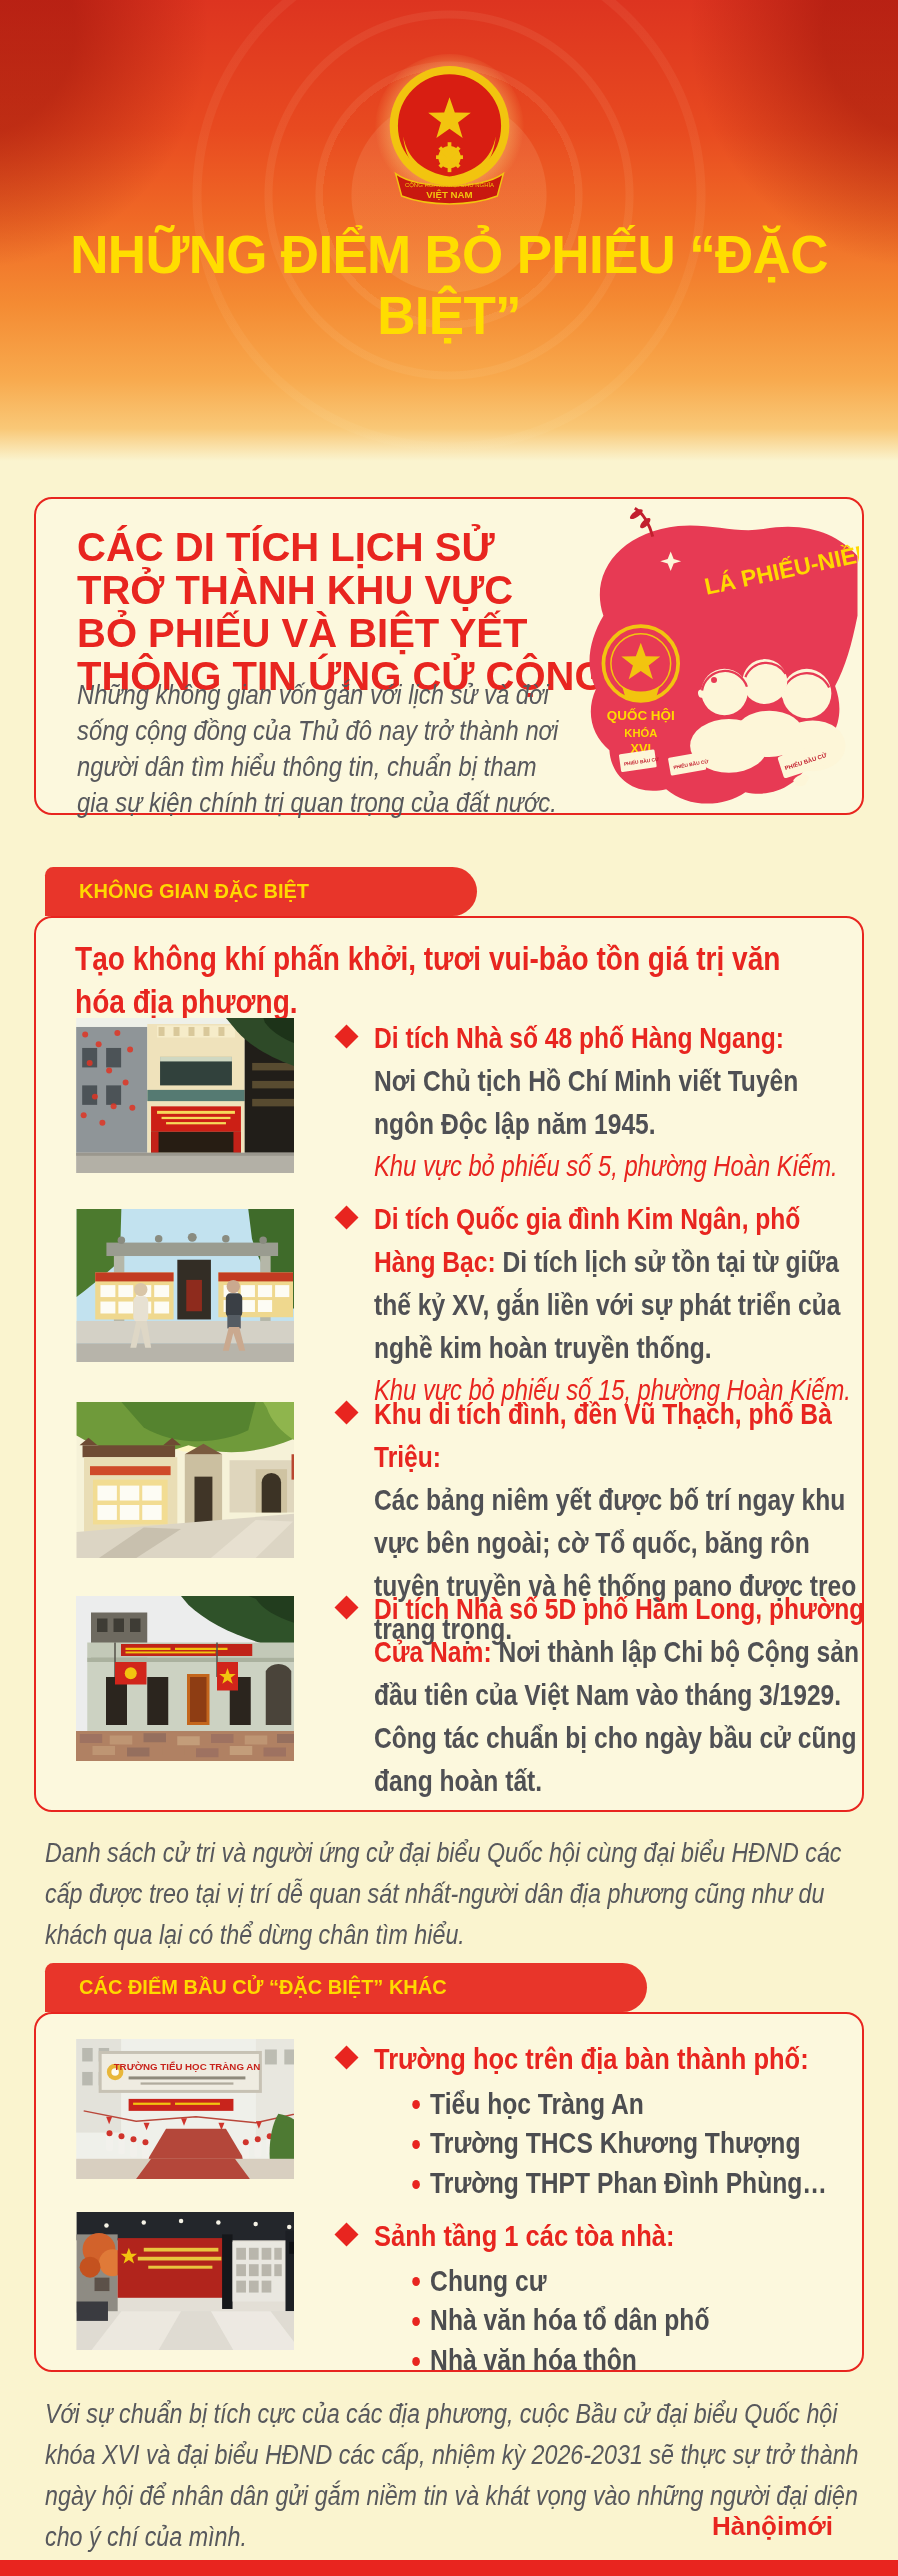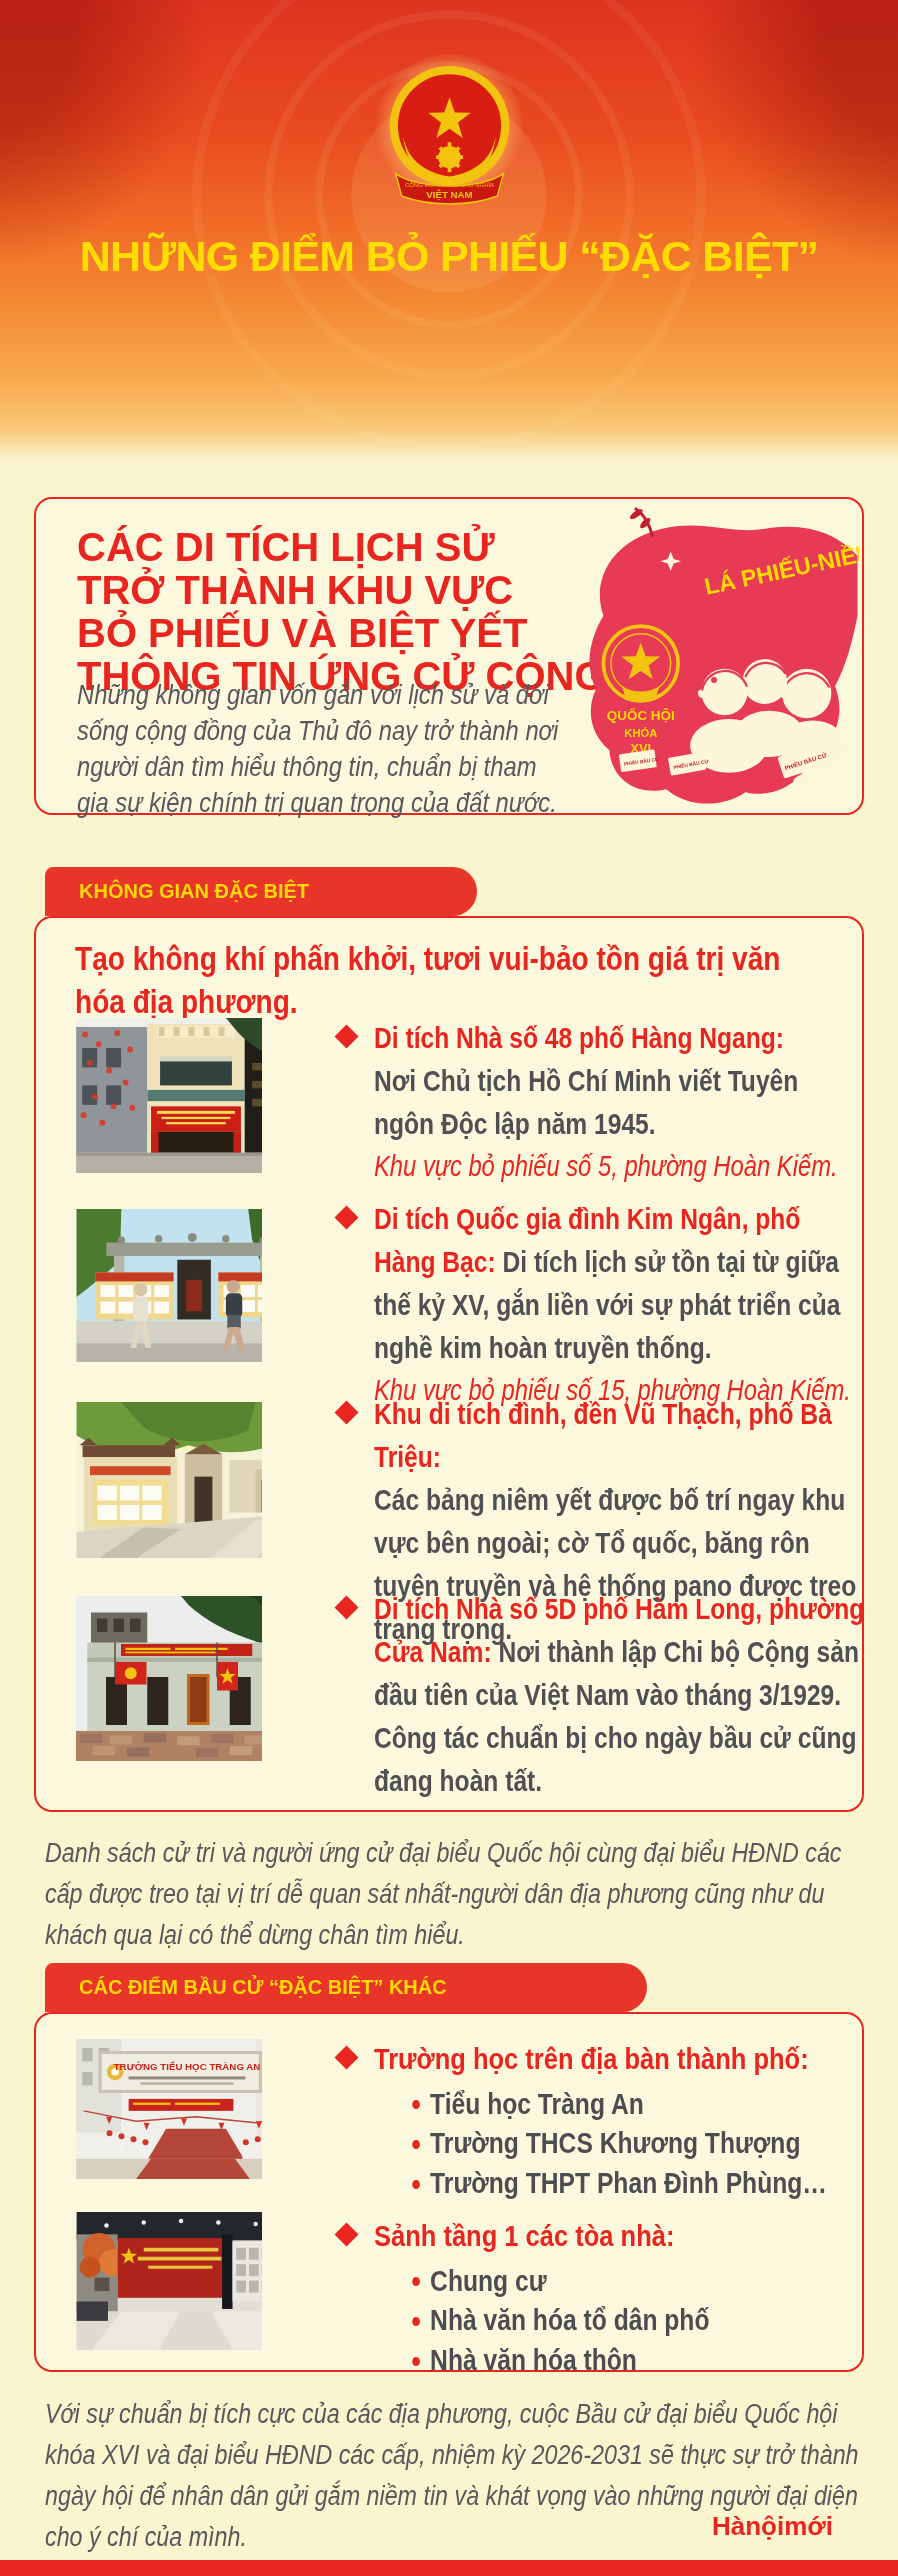--- a/index.html
+++ b/index.html
@@ -8,21 +8,21 @@
   .abs{position:absolute;}
 
   
   #header{left:0;top:0;width:898px;height:461px;
     background:
       radial-gradient(circle at 449px 195px, rgba(255,240,200,.10) 0 97px, rgba(255,255,255,0) 98px 126px, rgba(255,240,200,.08) 126px 133px, rgba(255,255,255,0) 134px 176px, rgba(255,240,200,.07) 177px 184px, rgba(255,255,255,0) 185px 247px, rgba(255,240,200,.06) 248px 256px, rgba(255,255,255,0) 257px),
       radial-gradient(circle at -30px 30px, rgba(140,10,5,.45) 0 105px, rgba(140,10,5,0) 239px),
       radial-gradient(circle at 928px 30px, rgba(140,10,5,.45) 0 105px, rgba(140,10,5,0) 239px),
       linear-gradient(180deg,#dd3420 0%,#e84a20 28%,#f06a26 48%,#f48b33 66%,#f8a94d 82%,#f9c877 93%,#faf4cf 100%);}
   .htitle{left:0;width:898px;text-align:center;color:#ffdd00;font-weight:bold;letter-spacing:-0.7px;}
-  #htitle1{top:232px;font-size:43px;}
+  #htitle1{top:224px;font-size:53px;}
   #htitle2{top:308px;font-size:43px;}
 
   
   .rbox{background:#fcf8dd;border:2.2px solid #e8251f;border-radius:18px;}
   .ribbon{background:#e8352a;height:49px;border-radius:9px 27px 27px 0;color:#ffd900;
           font-weight:bold;font-size:20px;line-height:49px;padding:0 39px 0 34px;white-space:nowrap;}
 
   .cond85{transform:scaleX(.85);transform-origin:0 0;}
   .cond82{transform:scaleX(.82);transform-origin:0 0;}
 
@@ -41,21 +41,21 @@
   ul.subs{list-style:none;margin:4.5px 0 0 0;padding:0 0 0 66px;}
   ul.subs li{position:relative;color:#4c4d50;font-weight:bold;font-size:29px;line-height:39px;margin-bottom:0.7px;}
   ul.subs li::before{content:"";position:absolute;left:-21px;top:15.7px;width:9px;height:9px;border-radius:50%;background:#e8251f;}
 
   .midp{color:#57585c;font-style:italic;font-size:28.4px;line-height:41px;}
 
   
   #logo{font-size:26px;font-weight:bold;color:#e8251f;letter-spacing:0px;}
   #redbar{left:0;top:2560px;width:898px;height:15.7px;background:#e8251f;}
 
-  .photo{width:186px;overflow:hidden;}
+  .photo{width:218px;overflow:hidden;}
   svg{display:block;}
 </style>
 </head>
 <body>
 
 <div id="page">
 
   <div id="header" class="abs">
     <svg class="abs" style="left:373px;top:54px;" width="153" height="157" viewBox="0 0 204 210">
       <defs>

